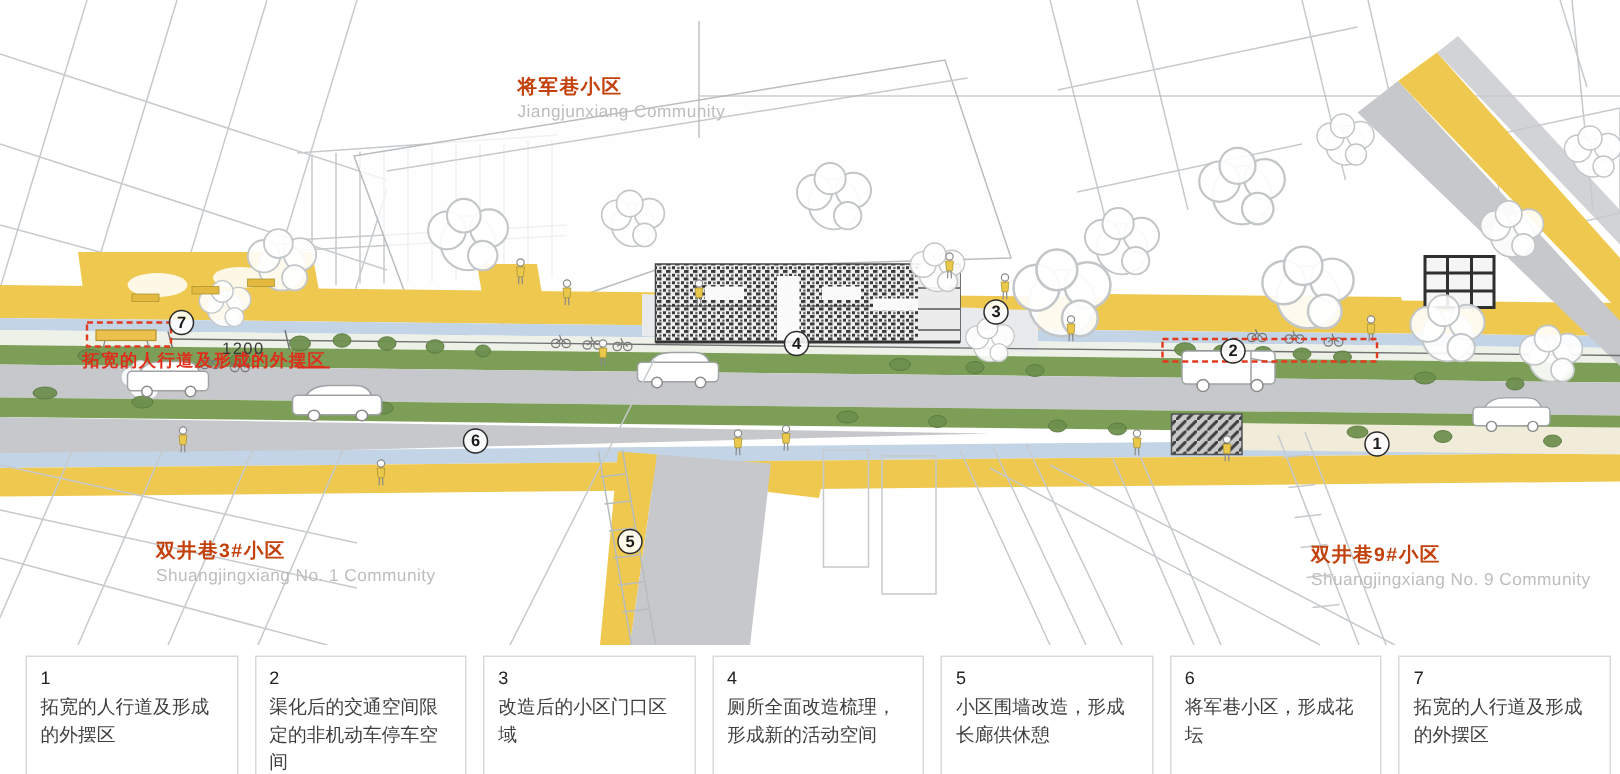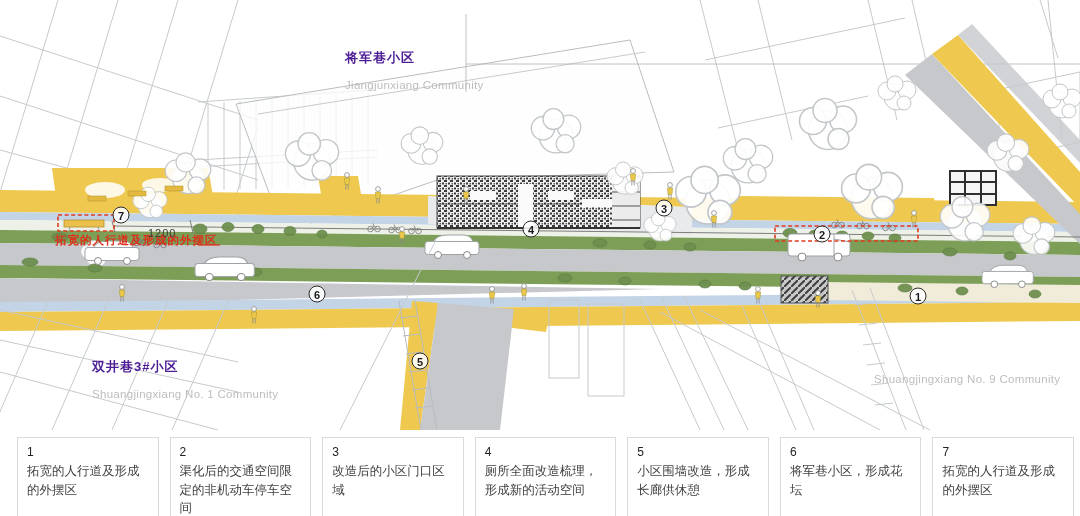--- a/index.html
+++ b/index.html
@@ -8,22 +8,22 @@
   .stage svg{position:absolute;left:0;top:0;}
 
   
   .la{stroke:#c6cacd;stroke-width:1;fill:none;}
   .la2{stroke:#b7bcbf;stroke-width:1;fill:none;}
   .tree{fill:#ffffff;fill-opacity:.9;stroke:#c2c6c8;stroke-width:1;}
   .bush{fill:#6e8f4e;stroke:#597840;stroke-width:.6;fill-opacity:.95;}
 
   
   .lbl{position:absolute;white-space:nowrap;}
-  .lbl .zh{font-size:13px;font-weight:bold;color:#4c1d95;letter-spacing:1px;}
-  .lbl .en{font-size:11.5px;color:#bdbdbd;margin-top:12px;letter-spacing:.3px;}
+  .lbl .zh{font-size:13px;font-weight:bold;color:#c2410c;letter-spacing:1px;}
+  .lbl .en{font-size:11.5px;color:#bdbdbd;margin-top:2px;letter-spacing:.3px;}
   .red-lbl{position:absolute;left:55px;top:233px;font-size:11.5px;font-weight:bold;
            color:#dd2f1b;letter-spacing:1px;white-space:nowrap;}
   .dim-lbl{position:absolute;left:148px;top:227px;font-size:11px;color:#3b3b3b;letter-spacing:1px;text-align:right;}
 
   
   .marker{position:absolute;width:17px;height:17px;border-radius:50%;
           border:1.6px solid #2b2b2b;background:rgba(255,255,255,.88);
           color:#1a1a1a;font-size:11px;font-weight:bold;line-height:17px;text-align:center;
           transform:translate(-50%,-50%);box-sizing:border-box;}
 
@@ -298,25 +298,26 @@
       <rect x="64" y="220" width="40" height="7" fill="#ecc04c" stroke="#b5912e" stroke-width=".8"></rect>
       <path d="M70,227 L69,231 M98,227 L99,231" stroke="#8a8a8a" stroke-width=".8"></path>
     </g>
     <path d="M198,245 L220,245" stroke="#dd2f1b" stroke-width="1.2"></path>
   </svg>
 
   <div class="lbl" style="left:345px;top:49px">
     <div class="zh">将军巷小区</div>
     <div class="en">Jiangjunxiang Community</div>
   </div>
-  <div class="lbl" style="left:92px;top:358px">
+  <div class="lbl" style="left:104px;top:358px">
     <div class="zh">双井巷3#小区</div>
     <div class="en">Shuangjingxiang No. 1 Community</div>
   </div>
   <div class="lbl" style="left:874px;top:361px">
+    <div class="zh">双井巷9#小区</div>
     <div class="en">Shuangjingxiang No. 9 Community</div>
   </div>
   <div class="red-lbl">拓宽的人行道及形成的外摆区</div>
   <div class="dim-lbl">1200</div>
 
   <div style="position:absolute;left:0;top:0;width:1080px;height:430px;pointer-events:none;">
       <div class="marker" style="left: 918px; top: 296px;">1</div>
       <div class="marker" style="left: 822px; top: 234px;">2</div>
       <div class="marker" style="left: 664px; top: 208px;">3</div>
       <div class="marker" style="left: 531px; top: 229px;">4</div>

